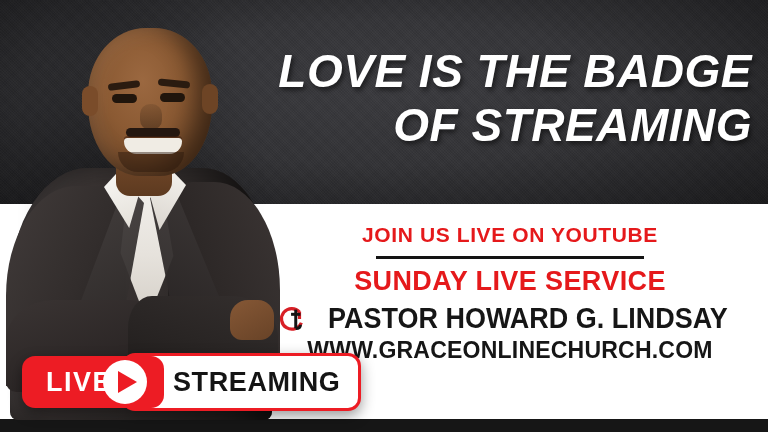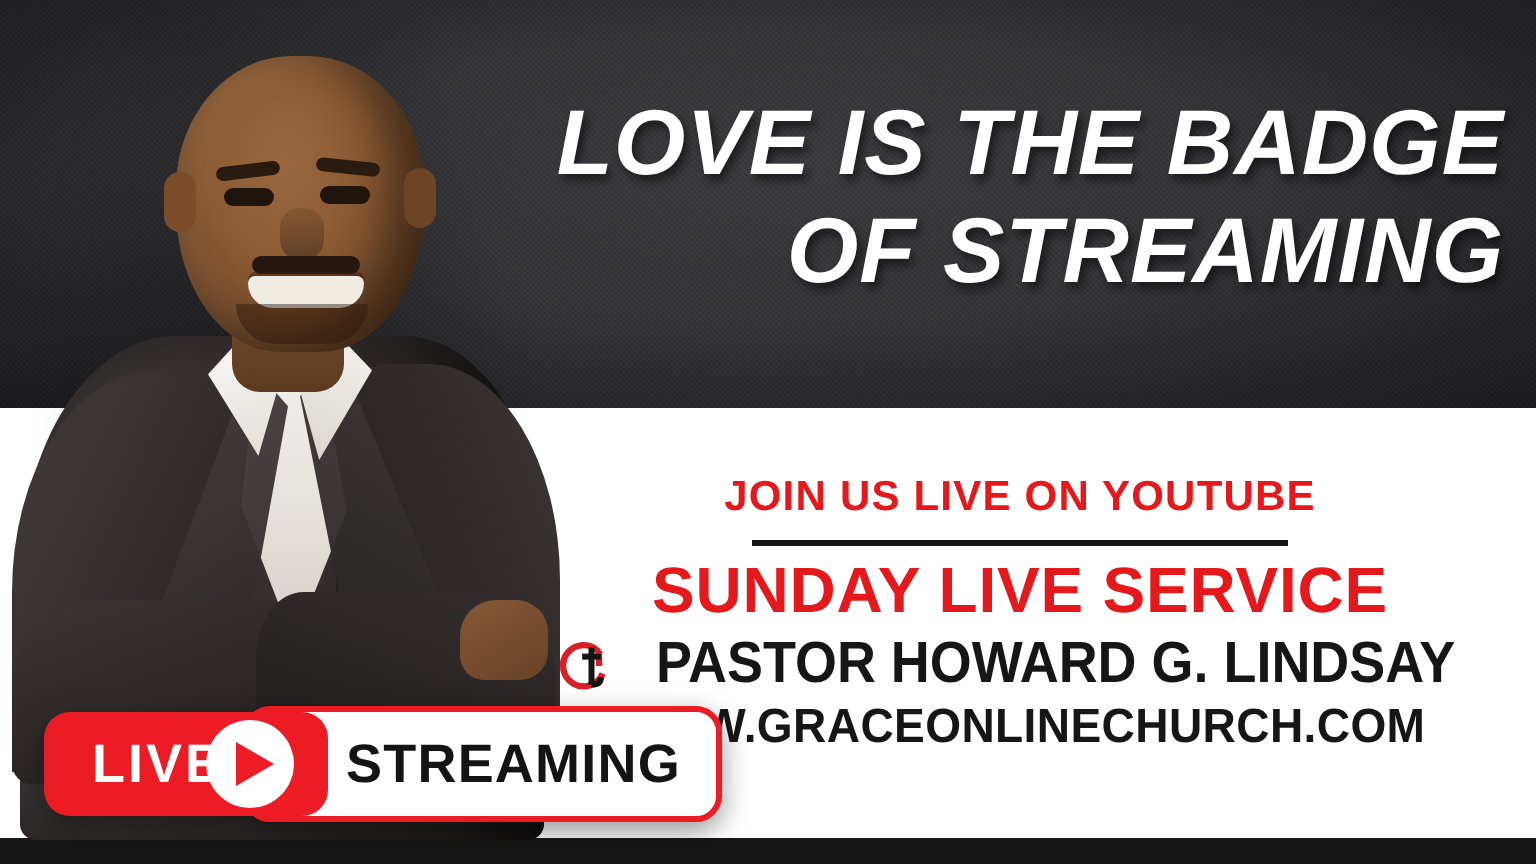--- a/index.html
+++ b/index.html
@@ -131,31 +131,31 @@
     position:absolute;left:228px;top:44px;width:524px;
     text-align:right;color:#fff;
     font-weight:bold;font-style:italic;
     font-size:46px;line-height:54px;letter-spacing:.5px;
     text-shadow:2px 3px 5px rgba(0,0,0,.55);
   }
   .headline .l1,.headline .l2{display:block;white-space:nowrap;}
 
   
   .info{
-    position:absolute;left:262px;top:236px;width:496px;text-align:center;
+    position:absolute;left:262px;top:222px;width:496px;text-align:center;
   }
   .info .join,.info .when{
     color:#e5191b;font-weight:bold;font-size:21px;line-height:25px;
     letter-spacing:.6px;white-space:nowrap;
   }
   .rule{
     width:268px;height:3px;background:#131313;margin:9px auto 6px;
   }
   .service{
-    color:#e5191b;font-weight:bold;font-size:32px;line-height:32px;
+    color:#e5191b;font-weight:bold;font-size:27px;line-height:32px;
     letter-spacing:.4px;
   }
   .pastor-row{
     display:flex;align-items:center;justify-content:center;gap:6px;margin-top:6px;
   }
   .pastor-name{
     color:#161616;font-weight:bold;font-size:29px;line-height:31px;
     letter-spacing:0px;transform:scaleX(.93);transform-origin:center;white-space:nowrap;
   }
   .site{

